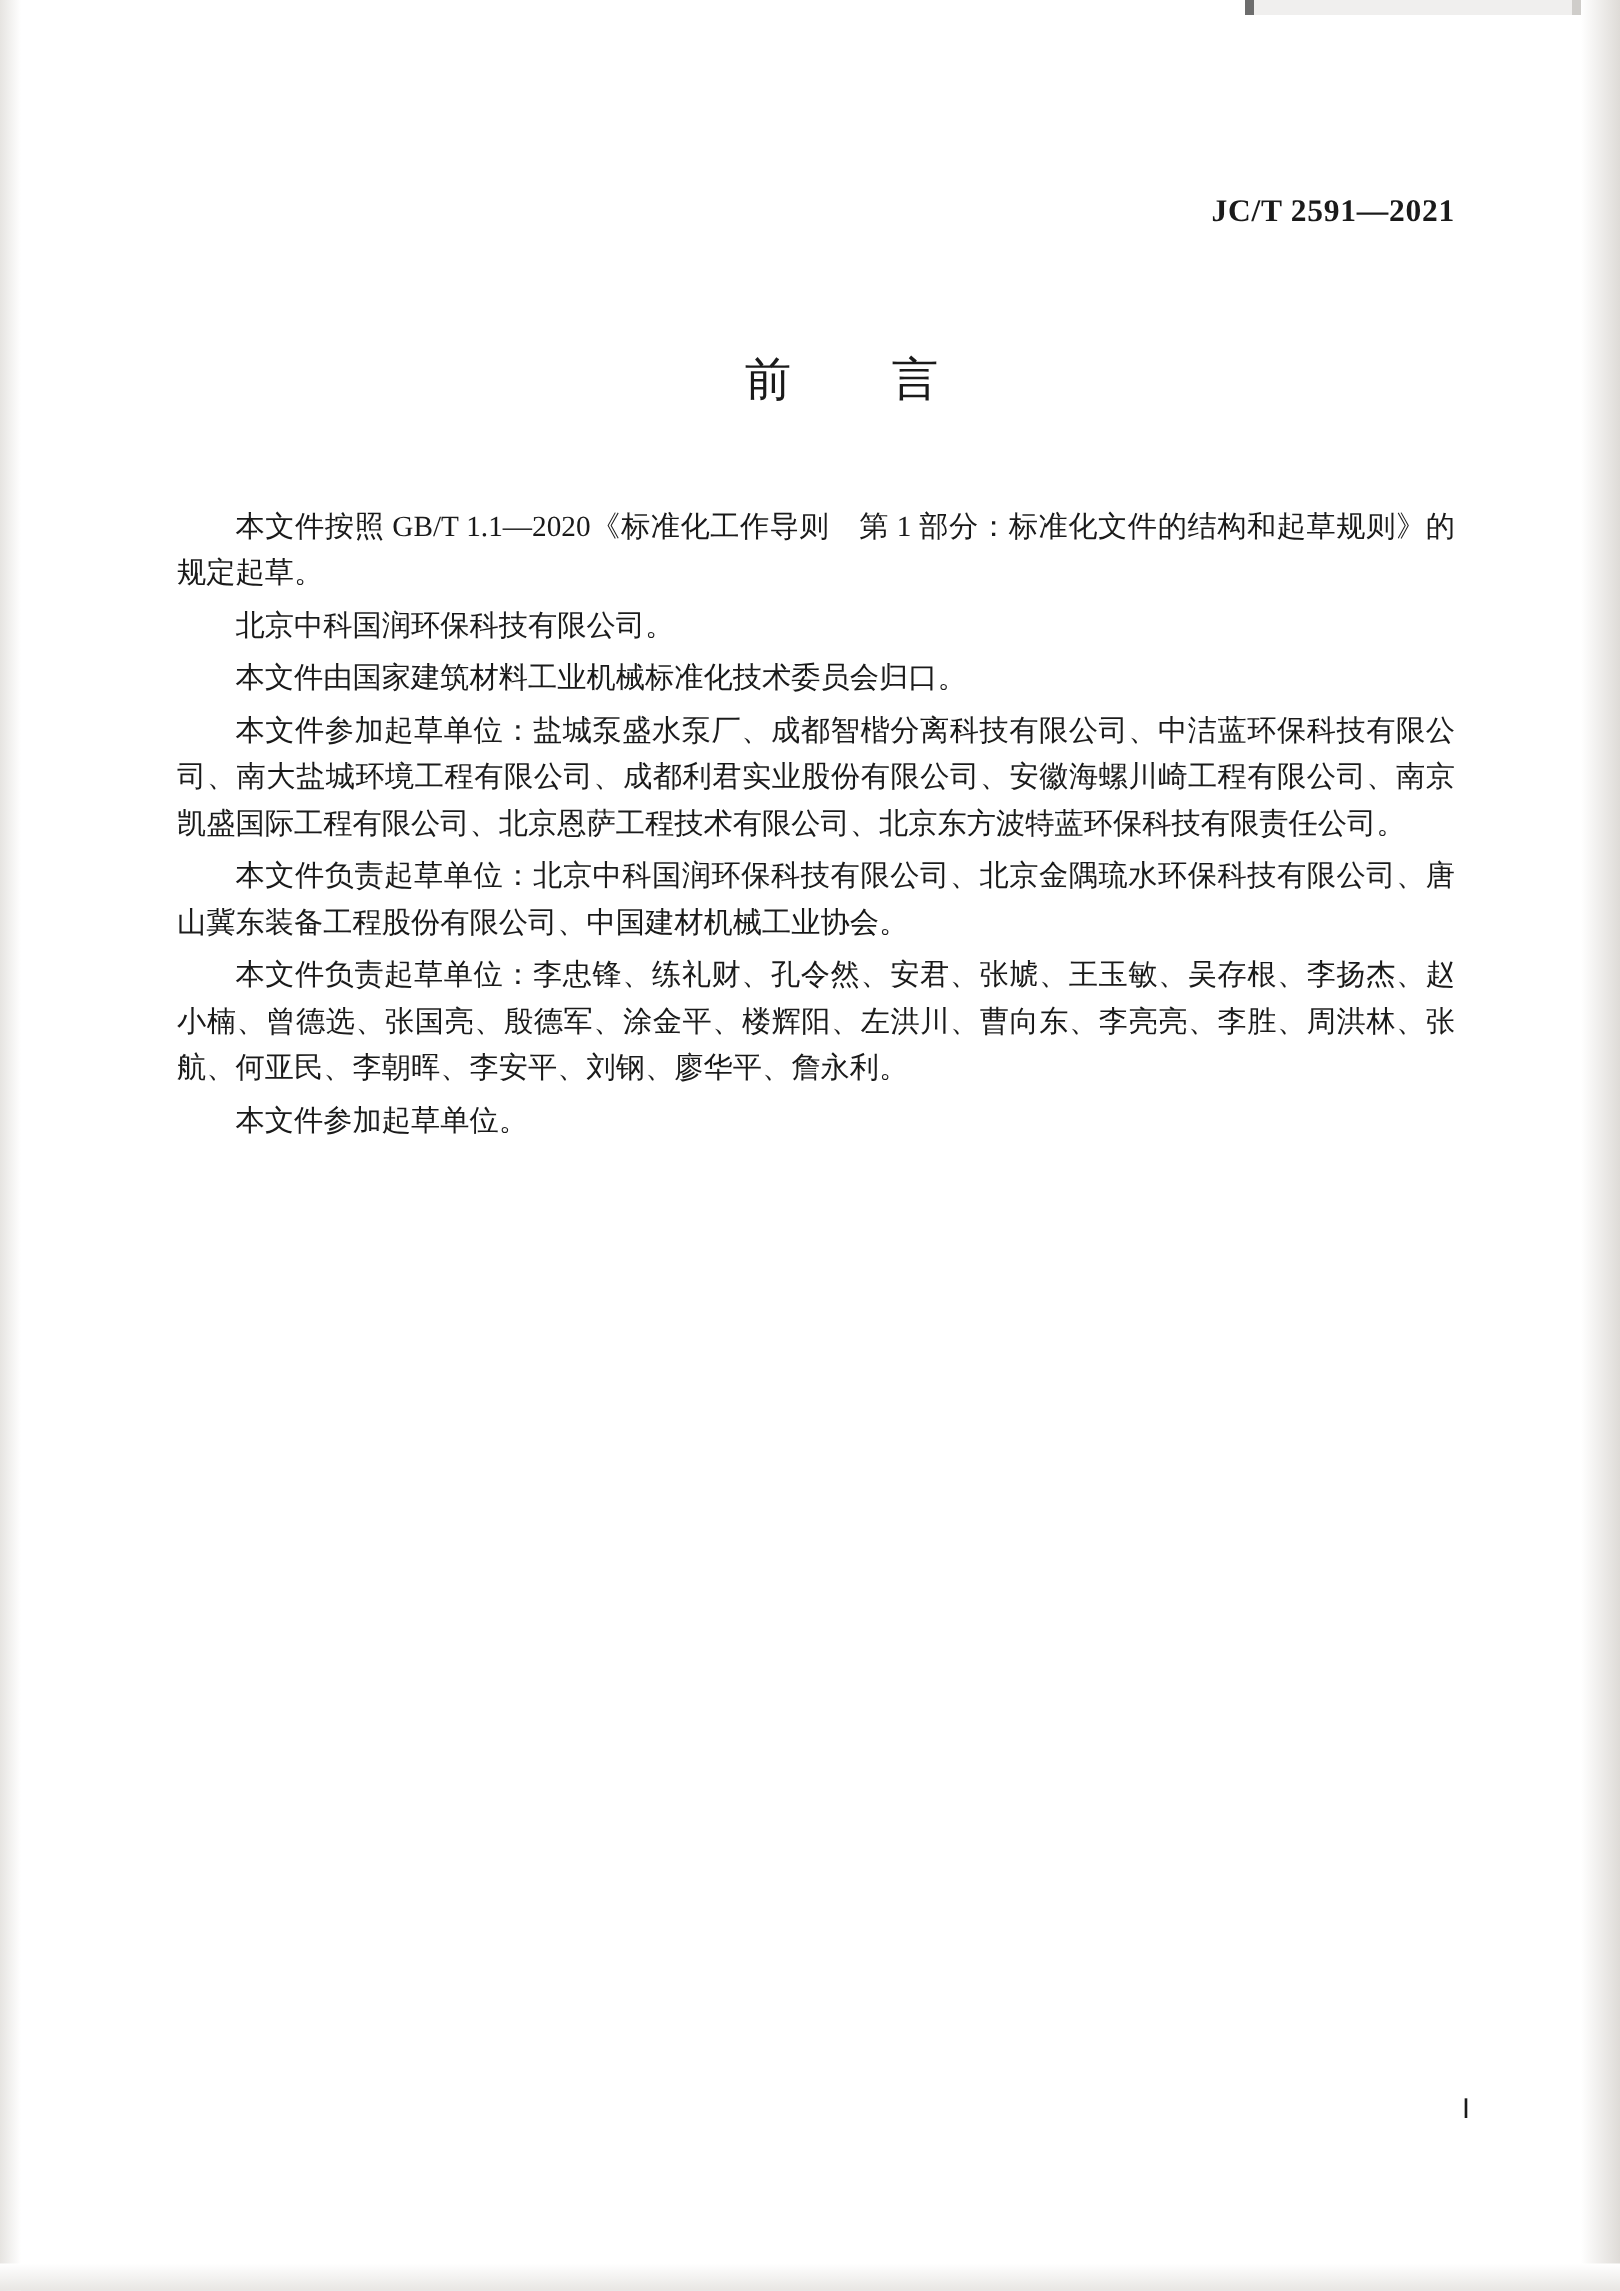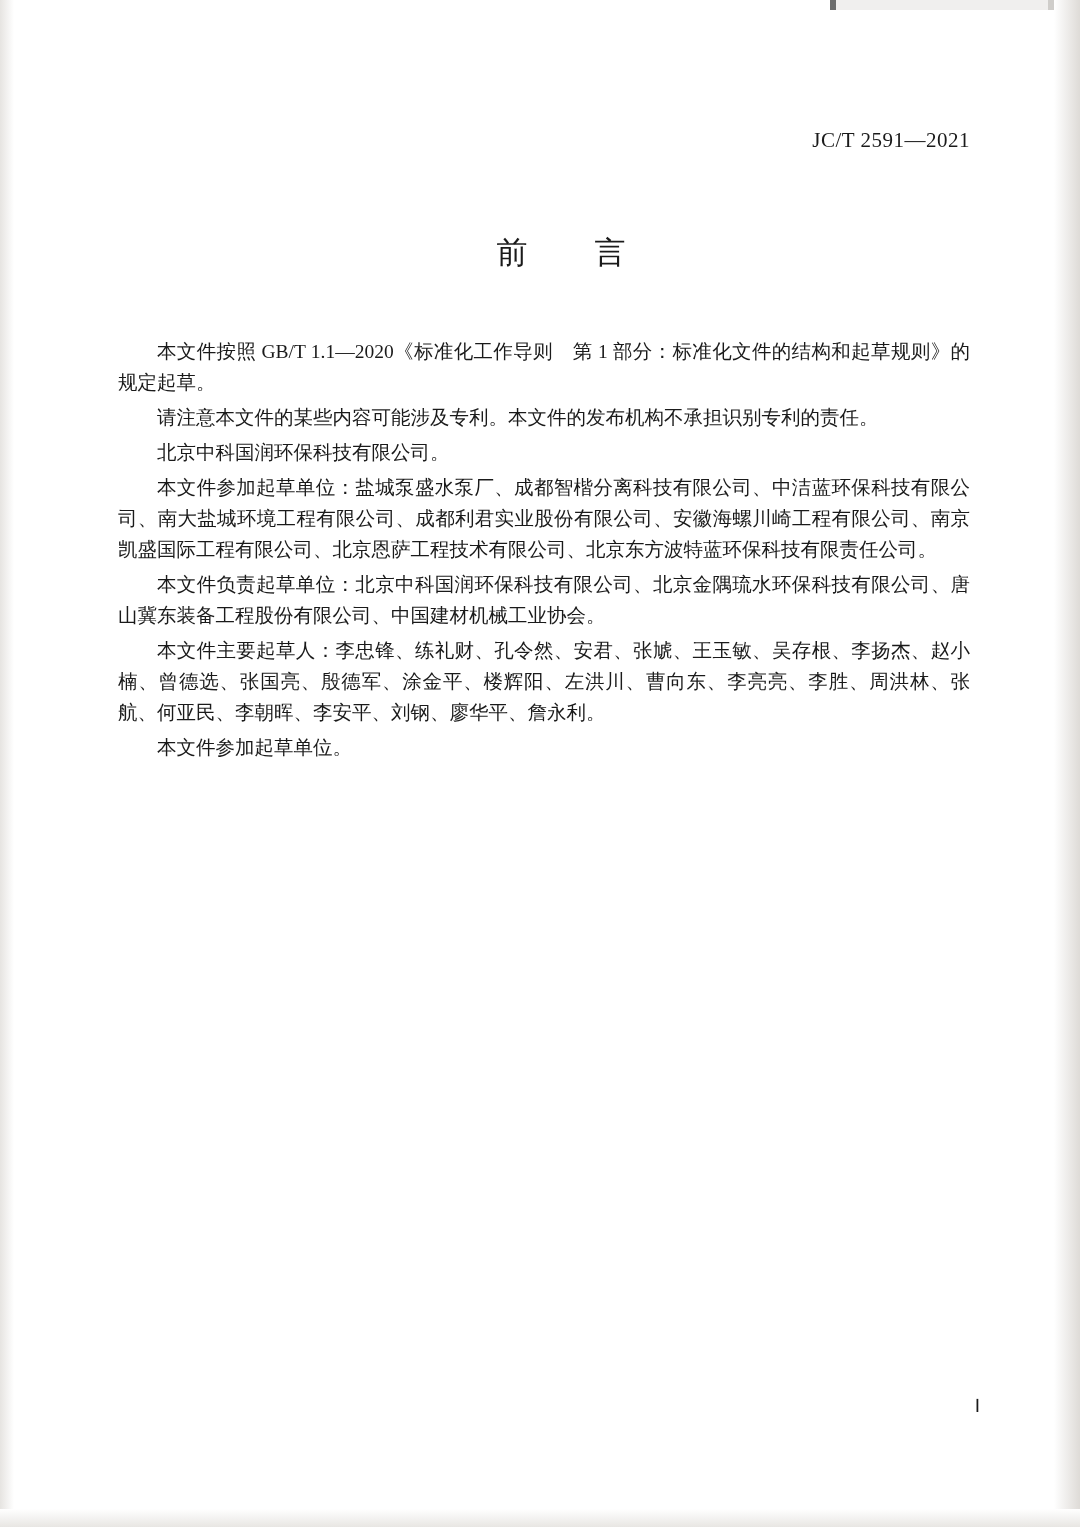--- a/index.html
+++ b/index.html
@@ -46,21 +46,21 @@
     bottom: 0; left: 0;
     width: 1080px; height: 18px;
     background: linear-gradient(to top, #e8e6e3, #ffffff);
   }
 
   .header-code {
     position: absolute;
     top: 128px;
     right: 110px;
     font-size: 21px;
-    font-weight: normal;
+    font-weight: bold;
     letter-spacing: 0.5px;
     white-space: nowrap;
   }
 
   .doc-title {
     position: absolute;
     top: 232px;
     left: 0;
     width: 1080px;
     text-align: center;
@@ -103,23 +103,23 @@
   <div class="scan-left-edge"></div>
   <div class="scan-right-edge"></div>
   <div class="scan-bottom-edge"></div>
 
   <div class="header-code">JC/T 2591—2021</div>
 
   <div class="doc-title">前　言</div>
 
   <div class="body-block">
     <p>本文件按照 GB/T 1.1—2020《标准化工作导则　第 1 部分：标准化文件的结构和起草规则》的规定起草。</p>
-    <p>请注意本文件的某些内容可能涉及专利。本文件的发布机构不承担识别专利的责任。</p>
     <p>北京中科国润环保科技有限公司。</p>
+    <p>本文件由国家建筑材料工业机械标准化技术委员会归口。</p>
     <p>本文件参加起草单位：盐城泵盛水泵厂、成都智楷分离科技有限公司、中洁蓝环保科技有限公司、南大盐城环境工程有限公司、成都利君实业股份有限公司、安徽海螺川崎工程有限公司、南京凯盛国际工程有限公司、北京恩萨工程技术有限公司、北京东方波特蓝环保科技有限责任公司。</p>
     <p>本文件负责起草单位：北京中科国润环保科技有限公司、北京金隅琉水环保科技有限公司、唐山冀东装备工程股份有限公司、中国建材机械工业协会。</p>
-    <p>本文件主要起草人：李忠锋、练礼财、孔令然、安君、张虓、王玉敏、吴存根、李扬杰、赵小楠、曾德选、张国亮、殷德军、涂金平、楼辉阳、左洪川、曹向东、李亮亮、李胜、周洪林、张航、何亚民、李朝晖、李安平、刘钢、廖华平、詹永利。</p>
+    <p>本文件负责起草单位：李忠锋、练礼财、孔令然、安君、张虓、王玉敏、吴存根、李扬杰、赵小楠、曾德选、张国亮、殷德军、涂金平、楼辉阳、左洪川、曹向东、李亮亮、李胜、周洪林、张航、何亚民、李朝晖、李安平、刘钢、廖华平、詹永利。</p>
     <p>本文件参加起草单位。</p>
   </div>
 
   <div class="page-number">Ⅰ</div>
 
 </div>
 
 </body></html>

